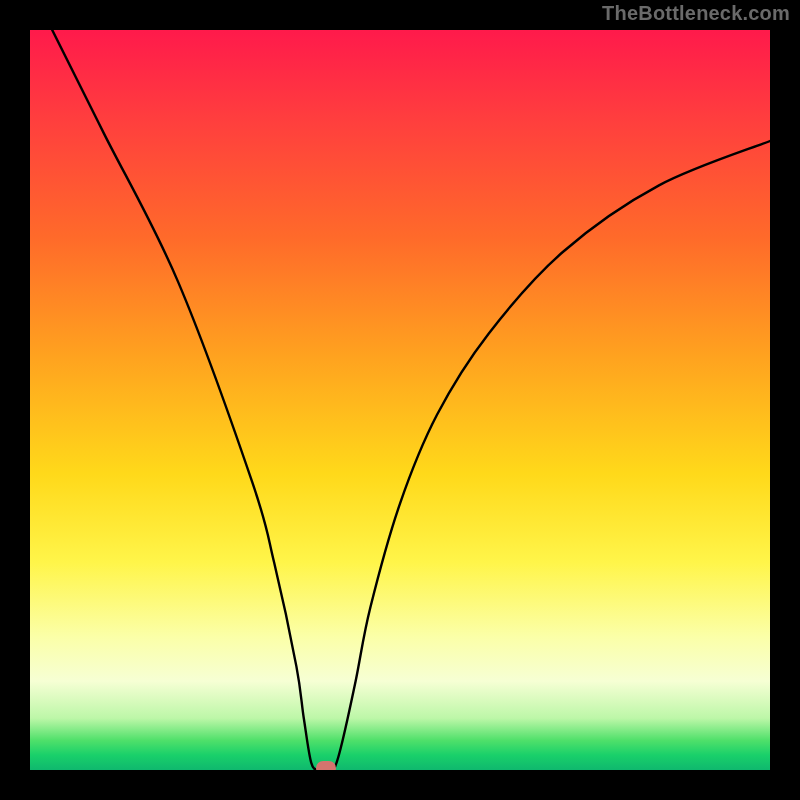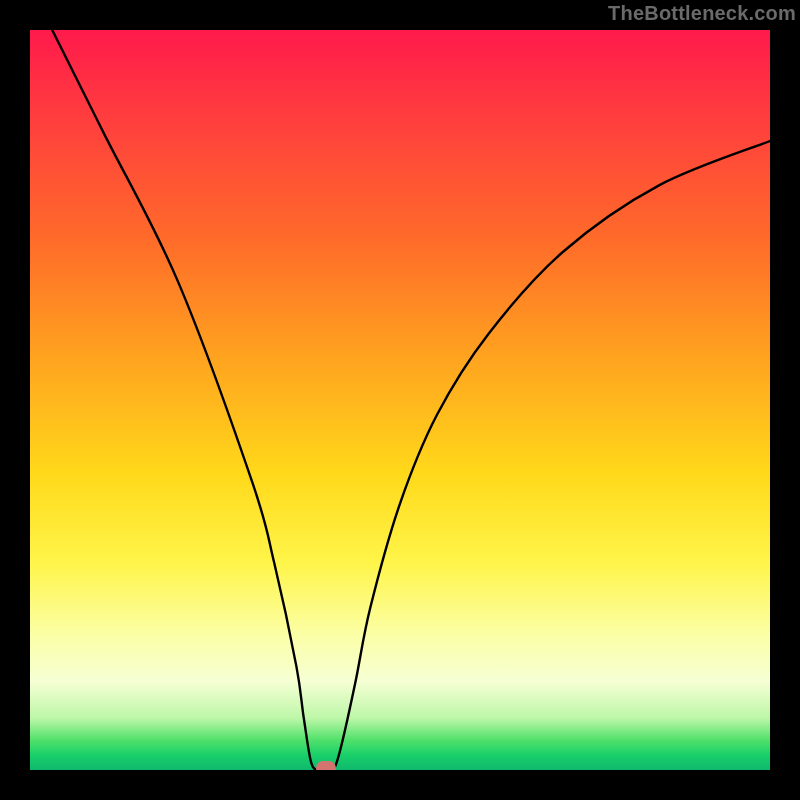--- a/index.html
+++ b/index.html
@@ -12,21 +12,21 @@
   }
   .frame {
     position: relative;
     width: 800px;
     height: 800px;
     background: #000;
   }
   .watermark {
     position: absolute;
     top: 2px;
-    right: 4px;
+    right: 10px;
     color: #6a6a6a;
     font-size: 20px;
     font-weight: 600;
     letter-spacing: 0.2px;
     z-index: 30;
   }
   .plot-area {
     position: absolute;
     left: 30px;
     top: 30px;

